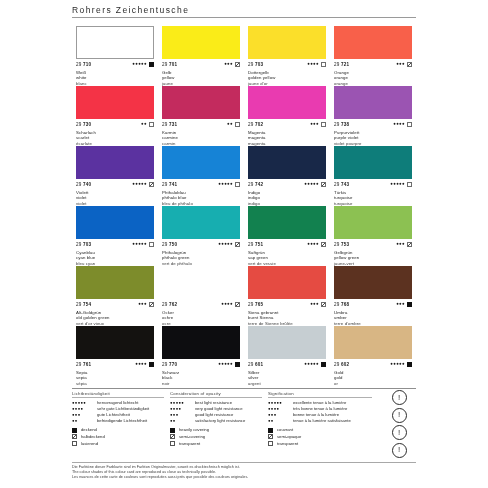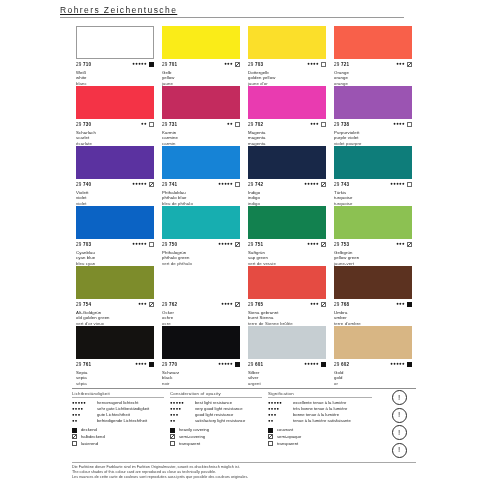--- a/index.html
+++ b/index.html
@@ -12,23 +12,22 @@
     overflow: hidden;
   }
   #page {
     position: relative;
     width: 488px; height: 488px;
     background: #ffffff;
   }
   
   #header {
     position: absolute;
-    left: 60px; top: 5px;
+    left: 72px; top: 5px;
     width: 344px;
-    text-decoration: underline;
   }
   #header-title {
     font-size: 8.5px;
     letter-spacing: 1.4px;
     color: #2b2b2b;
     padding-bottom: 2px;
   }
   #header-rule {
     border-bottom: 0.8px solid #9a9a9a;
     width: 344px;

